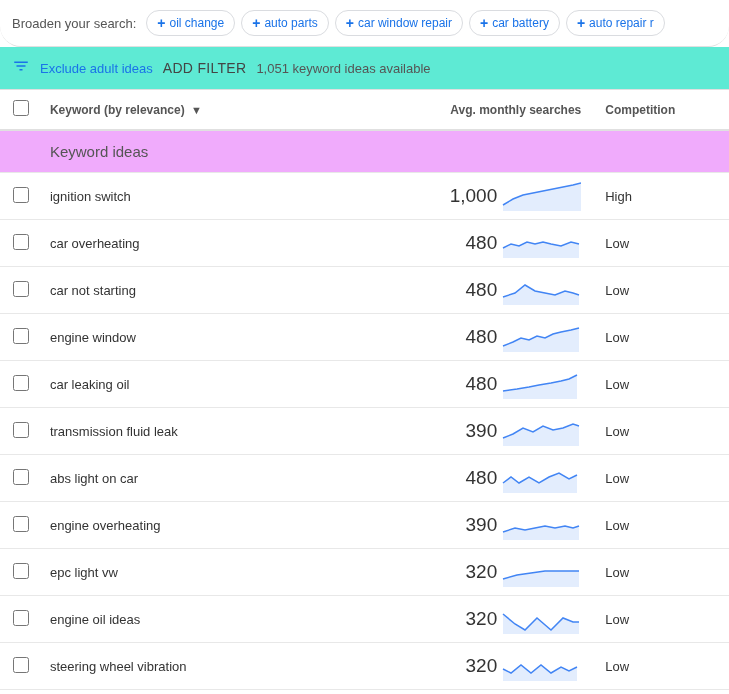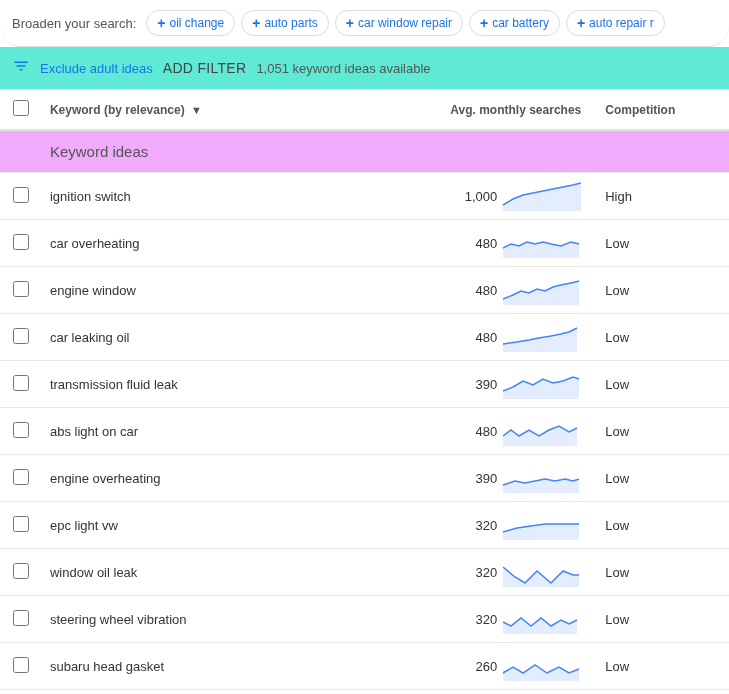--- a/index.html
+++ b/index.html
@@ -133,21 +133,21 @@
     .sparkline-wrap {
       display: inline-flex;
       align-items: center;
       gap: 4px;
     }
     .search-num {
       display: inline-block;
       min-width: 35px;
       text-align: right;
       color: #333;
-      font-size: 13px;
+      font-size: 19px;
     }
     svg.spark {
       width: 80px;
       height: 30px;
     }
 
     .sort-icon {
       display: inline-block;
       margin-left: 3px;
       color: #555;
@@ -250,20 +250,32 @@
               <span class="search-num">480</span>
               <svg class="spark" viewBox="0 0 80 30">
                 <path d="M2,20 L10,16 L18,18 L26,14 L34,16 L42,14 L50,16 L60,18 L70,14 L78,16 L78,30 L2,30 Z" fill="rgba(66,133,244,0.15)" stroke="none"></path>
                 <path d="M2,20 L10,16 L18,18 L26,14 L34,16 L42,14 L50,16 L60,18 L70,14 L78,16" stroke="#4285f4" stroke-width="1.5" fill="none"></path>
               </svg>
             </div></td>
           <td class="competition-col comp-low">Low</td>
         </tr>
         <tr>
           <td class="checkbox-col"><input type="checkbox" class="row-checkbox" style=""></td>
+          <td>car not starting</td>
+          <td class="searches-col"><div class="sparkline-wrap">
+              <span class="search-num">480</span>
+              <svg class="spark" viewBox="0 0 80 30">
+                <path d="M2,22 L14,18 L24,10 L34,16 L44,18 L54,20 L64,16 L72,18 L78,20 L78,30 L2,30 Z" fill="rgba(66,133,244,0.15)" stroke="none"></path>
+                <path d="M2,22 L14,18 L24,10 L34,16 L44,18 L54,20 L64,16 L72,18 L78,20" stroke="#4285f4" stroke-width="1.5" fill="none"></path>
+              </svg>
+            </div></td>
+          <td class="competition-col comp-low">Low</td>
+        </tr>
+        <tr>
+          <td class="checkbox-col"><input type="checkbox" class="row-checkbox" style=""></td>
           <td>engine window</td>
           <td class="searches-col"><div class="sparkline-wrap">
               <span class="search-num">480</span>
               <svg class="spark" viewBox="0 0 80 30">
                 <path d="M2,24 L12,20 L20,16 L28,18 L36,14 L44,16 L52,12 L60,10 L70,8 L78,6 L78,30 L2,30 Z" fill="rgba(66,133,244,0.15)" stroke="none"></path>
                 <path d="M2,24 L12,20 L20,16 L28,18 L36,14 L44,16 L52,12 L60,10 L70,8 L78,6" stroke="#4285f4" stroke-width="1.5" fill="none"></path>
               </svg>
             </div></td>
           <td class="competition-col comp-low">Low</td>
         </tr>
@@ -322,21 +334,21 @@
               <span class="search-num">320</span>
               <svg class="spark" viewBox="0 0 80 30">
                 <path d="M2,22 L16,18 L30,16 L44,14 L58,14 L70,14 L78,14 L78,30 L2,30 Z" fill="rgba(66,133,244,0.15)" stroke="none"></path>
                 <path d="M2,22 L16,18 L30,16 L44,14 L58,14 L70,14 L78,14" stroke="#4285f4" stroke-width="1.5" fill="none"></path>
               </svg>
             </div></td>
           <td class="competition-col comp-low">Low</td>
         </tr>
         <tr>
           <td class="checkbox-col"><input type="checkbox" class="row-checkbox" style=""></td>
-          <td>window oil leak</td>
+          <td>engine oil ideas</td>
           <td class="searches-col"><div class="sparkline-wrap">
               <span class="search-num">320</span>
               <svg class="spark" viewBox="0 0 80 30">
                 <path d="M2,10 L14,20 L24,26 L36,14 L50,26 L62,14 L72,18 L78,18 L78,30 L2,30 Z" fill="rgba(66,133,244,0.15)" stroke="none"></path>
                 <path d="M2,10 L14,20 L24,26 L36,14 L50,26 L62,14 L72,18 L78,18" stroke="#4285f4" stroke-width="1.5" fill="none"></path>
               </svg>
             </div></td>
           <td class="competition-col comp-low">Low</td>
         </tr>
         <tr>

